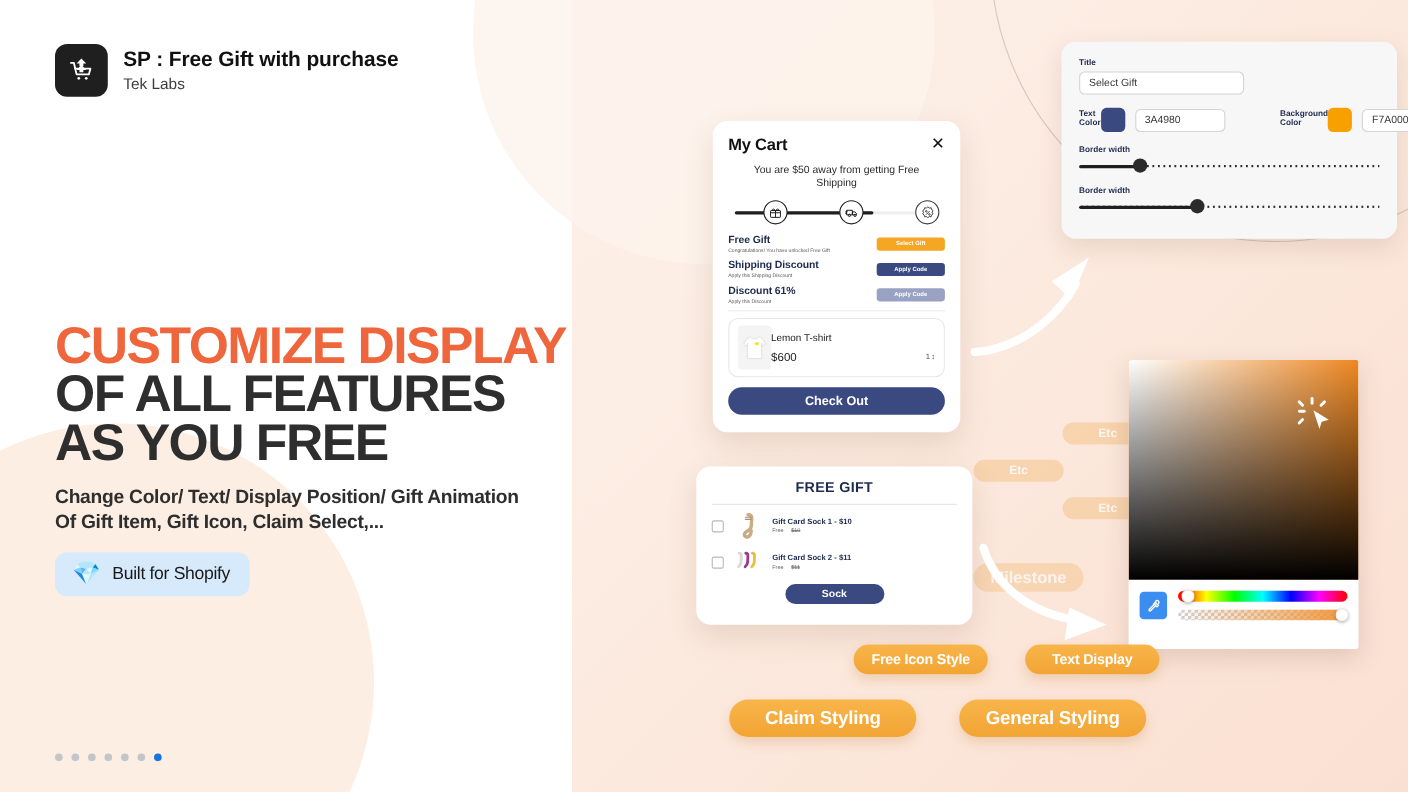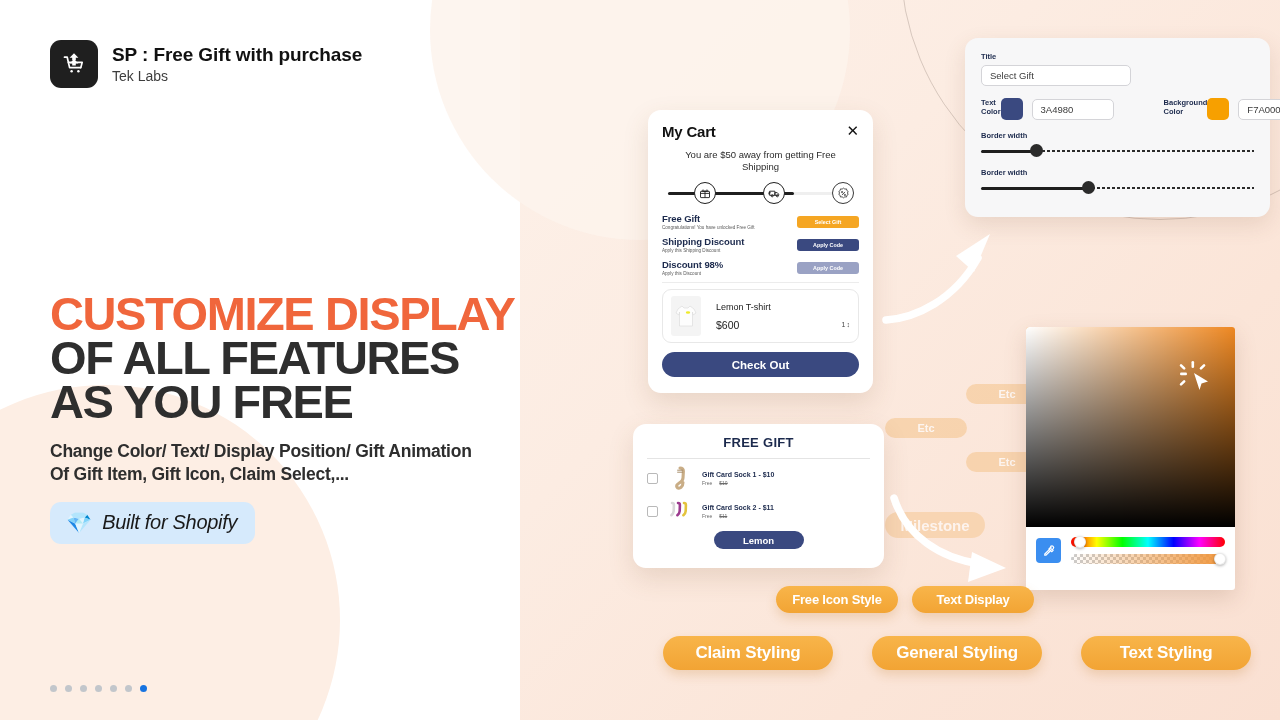--- a/index.html
+++ b/index.html
@@ -48,21 +48,21 @@
   }
   .hl-line.accent { color: #f0663c; }
   .subhead { position: absolute; left: 50px; top: 440px; font-size: 17.5px; line-height: 23px; font-weight: bold; color: #2e2e2e; letter-spacing: -.25px; }
 
   .shopify-badge {
     position: absolute; left: 50px; top: 502px;
     background: #d6eafc; border-radius: 11px;
     padding: 9px 18px 10px 16px; display: flex; align-items: center; gap: 10px;
   }
   .shopify-badge .gem { font-size: 21px; line-height: 1; }
-  .shopify-badge .lbl { font-size: 20px; color: #191919; letter-spacing: -.3px; font-style: italic; }
+  .shopify-badge .lbl { font-size: 16px; color: #191919; letter-spacing: -.3px; }
 
   .dots { position: absolute; left: 50px; top: 685px; display: flex; gap: 8px; align-items: center; }
   .dot { width: 7px; height: 7px; border-radius: 50%; background: #c2c6cb; }
   .dot.active { background: #1773e0; }
 
   
   .faded-pill {
     position: absolute; border-radius: 16px; background: #f6c894;
     color: #fff; font-weight: bold; display: flex; align-items: center; justify-content: center;
     font-size: 11px; opacity: .62;
@@ -110,21 +110,21 @@
     width: 62px; height: 12px; border-radius: 3px; color: #fff; font-size: 5.4px;
     font-weight: bold; display: flex; align-items: center; justify-content: center; cursor: pointer;
   }
   .reward-btn.orange { background: #f5a623; }
   .reward-btn.navy { background: #3a4980; }
   .reward-btn.muted { background: #9aa2c4; }
 
   .cart-divider { height: 1px; background: #ececec; margin: 4px 0 6px; }
 
   .product {
-    border: 1px solid #e8e8e8; border-radius: 9px; padding: 6px 8px; display: flex; gap: 15px; align-items: center;
+    border: 1px solid #e8e8e8; border-radius: 9px; padding: 6px 8px; display: flex; gap: 0; align-items: center;
   }
   .product-img {
     width: 30px; height: 40px; border-radius: 3px; background: #f4f4f4;
     display: flex; align-items: center; justify-content: center; flex: 0 0 auto;
   }
   .product-info { flex: 1; display: flex; flex-direction: column; gap: 7px; }
   .product-name { font-size: 9px; color: #1b1b1b; }
   .product-bottom { display: flex; align-items: center; justify-content: space-between; }
   .product-price { font-size: 10.5px; color: #1b1b1b; font-weight: 500; }
   .product-qty { font-size: 7px; color: #444; display:flex; align-items:center; gap:1px; }
@@ -326,21 +326,21 @@
       </div>
       <div class="reward-row">
         <div class="reward-text">
           <div class="reward-title">Shipping Discount</div>
           <div class="reward-sub">Apply this Shipping Discount</div>
         </div>
         <div class="reward-btn navy">Apply Code</div>
       </div>
       <div class="reward-row">
         <div class="reward-text">
-          <div class="reward-title">Discount 98%</div>
+          <div class="reward-title">Discount 61%</div>
           <div class="reward-sub">Apply this Discount</div>
         </div>
         <div class="reward-btn muted">Apply Code</div>
       </div>
     </div>
 
     <div class="cart-divider"></div>
 
     <div class="product">
       <div class="product-img">
@@ -397,21 +397,21 @@
       </div>
       <div class="gift-info">
         <div class="gift-name">Gift Card Sock 2 - $11</div>
         <div class="gift-price">
           <span>Free</span>
           <span class="strike">$11</span>
         </div>
       </div>
     </div>
 
-    <div class="claim-btn">Lemon</div>
+    <div class="claim-btn">Sock</div>
   </div>
 
   <div class="settings-panel">
     <div class="field-label">Title</div>
     <div class="text-input title-input">Select Gift</div>
 
     <div class="color-row">
       <div class="color-group">
         <div class="field-label">Text Color</div>
         <div class="swatch-line">
@@ -480,18 +480,17 @@
     <path d="M8 102 C38 100 76 82 100 40" stroke="#fff" stroke-width="7.5" fill="none" stroke-linecap="round"></path>
     <path d="M112 16 L96 54 L78 38 Z" fill="#fff"></path>
   </svg>
 
   <svg class="arrow-svg" style="left:888px;top:492px;width:130px;height:90px;" viewBox="0 0 130 90">
     <path d="M6 6 C18 44 52 66 92 72" stroke="#fff" stroke-width="7.5" fill="none" stroke-linecap="round"></path>
     <path d="M118 76 L80 90 L84 60 Z" fill="#fff"></path>
   </svg>
 
   <div class="pill small" style="left:776px;top:586px;width:122px;height:27px;">Free Icon Style</div>
-  <div class="pill small" style="left:912px;top:586px;width:122px;height:27px;">Text Display</div>
+  <div class="pill small" style="left:932px;top:586px;width:122px;height:27px;">Text Display</div>
   <div class="pill big" style="left:663px;top:636px;width:170px;height:34px;">Claim Styling</div>
   <div class="pill big" style="left:872px;top:636px;width:170px;height:34px;">General Styling</div>
-  <div class="pill big" style="left:1081px;top:636px;width:170px;height:34px;">Text Styling</div>
 
 </div>
 
 </body></html>

